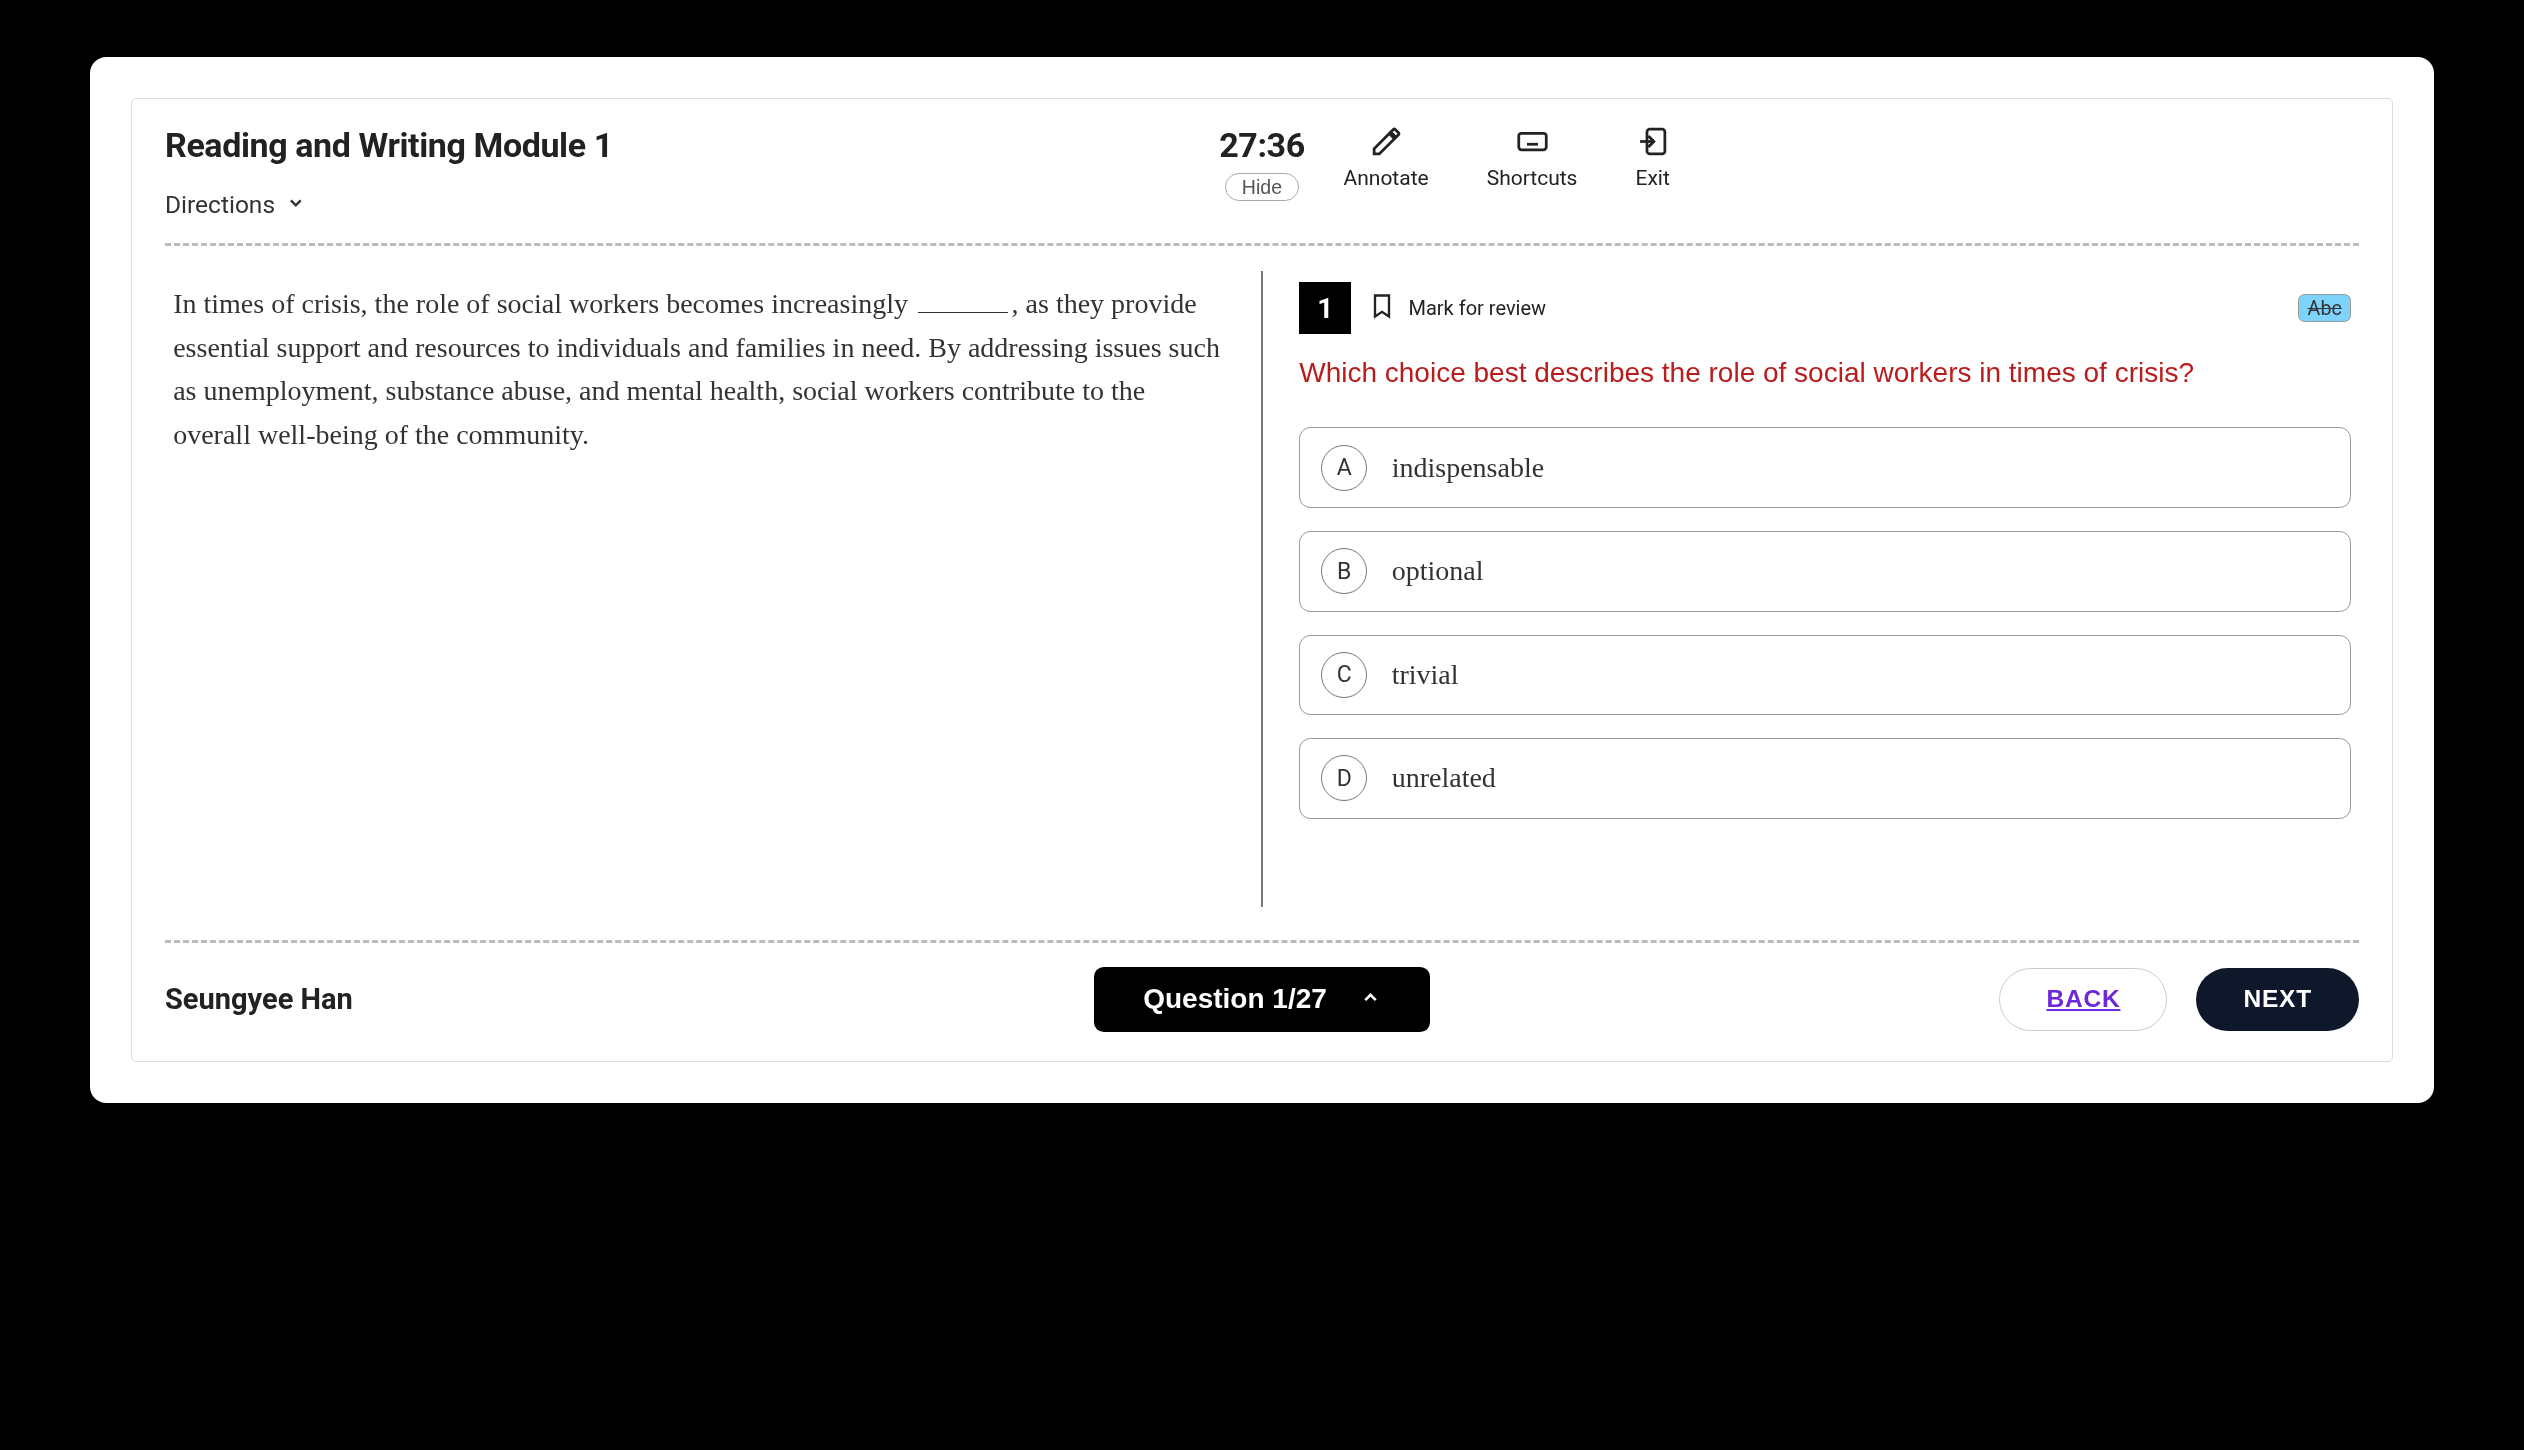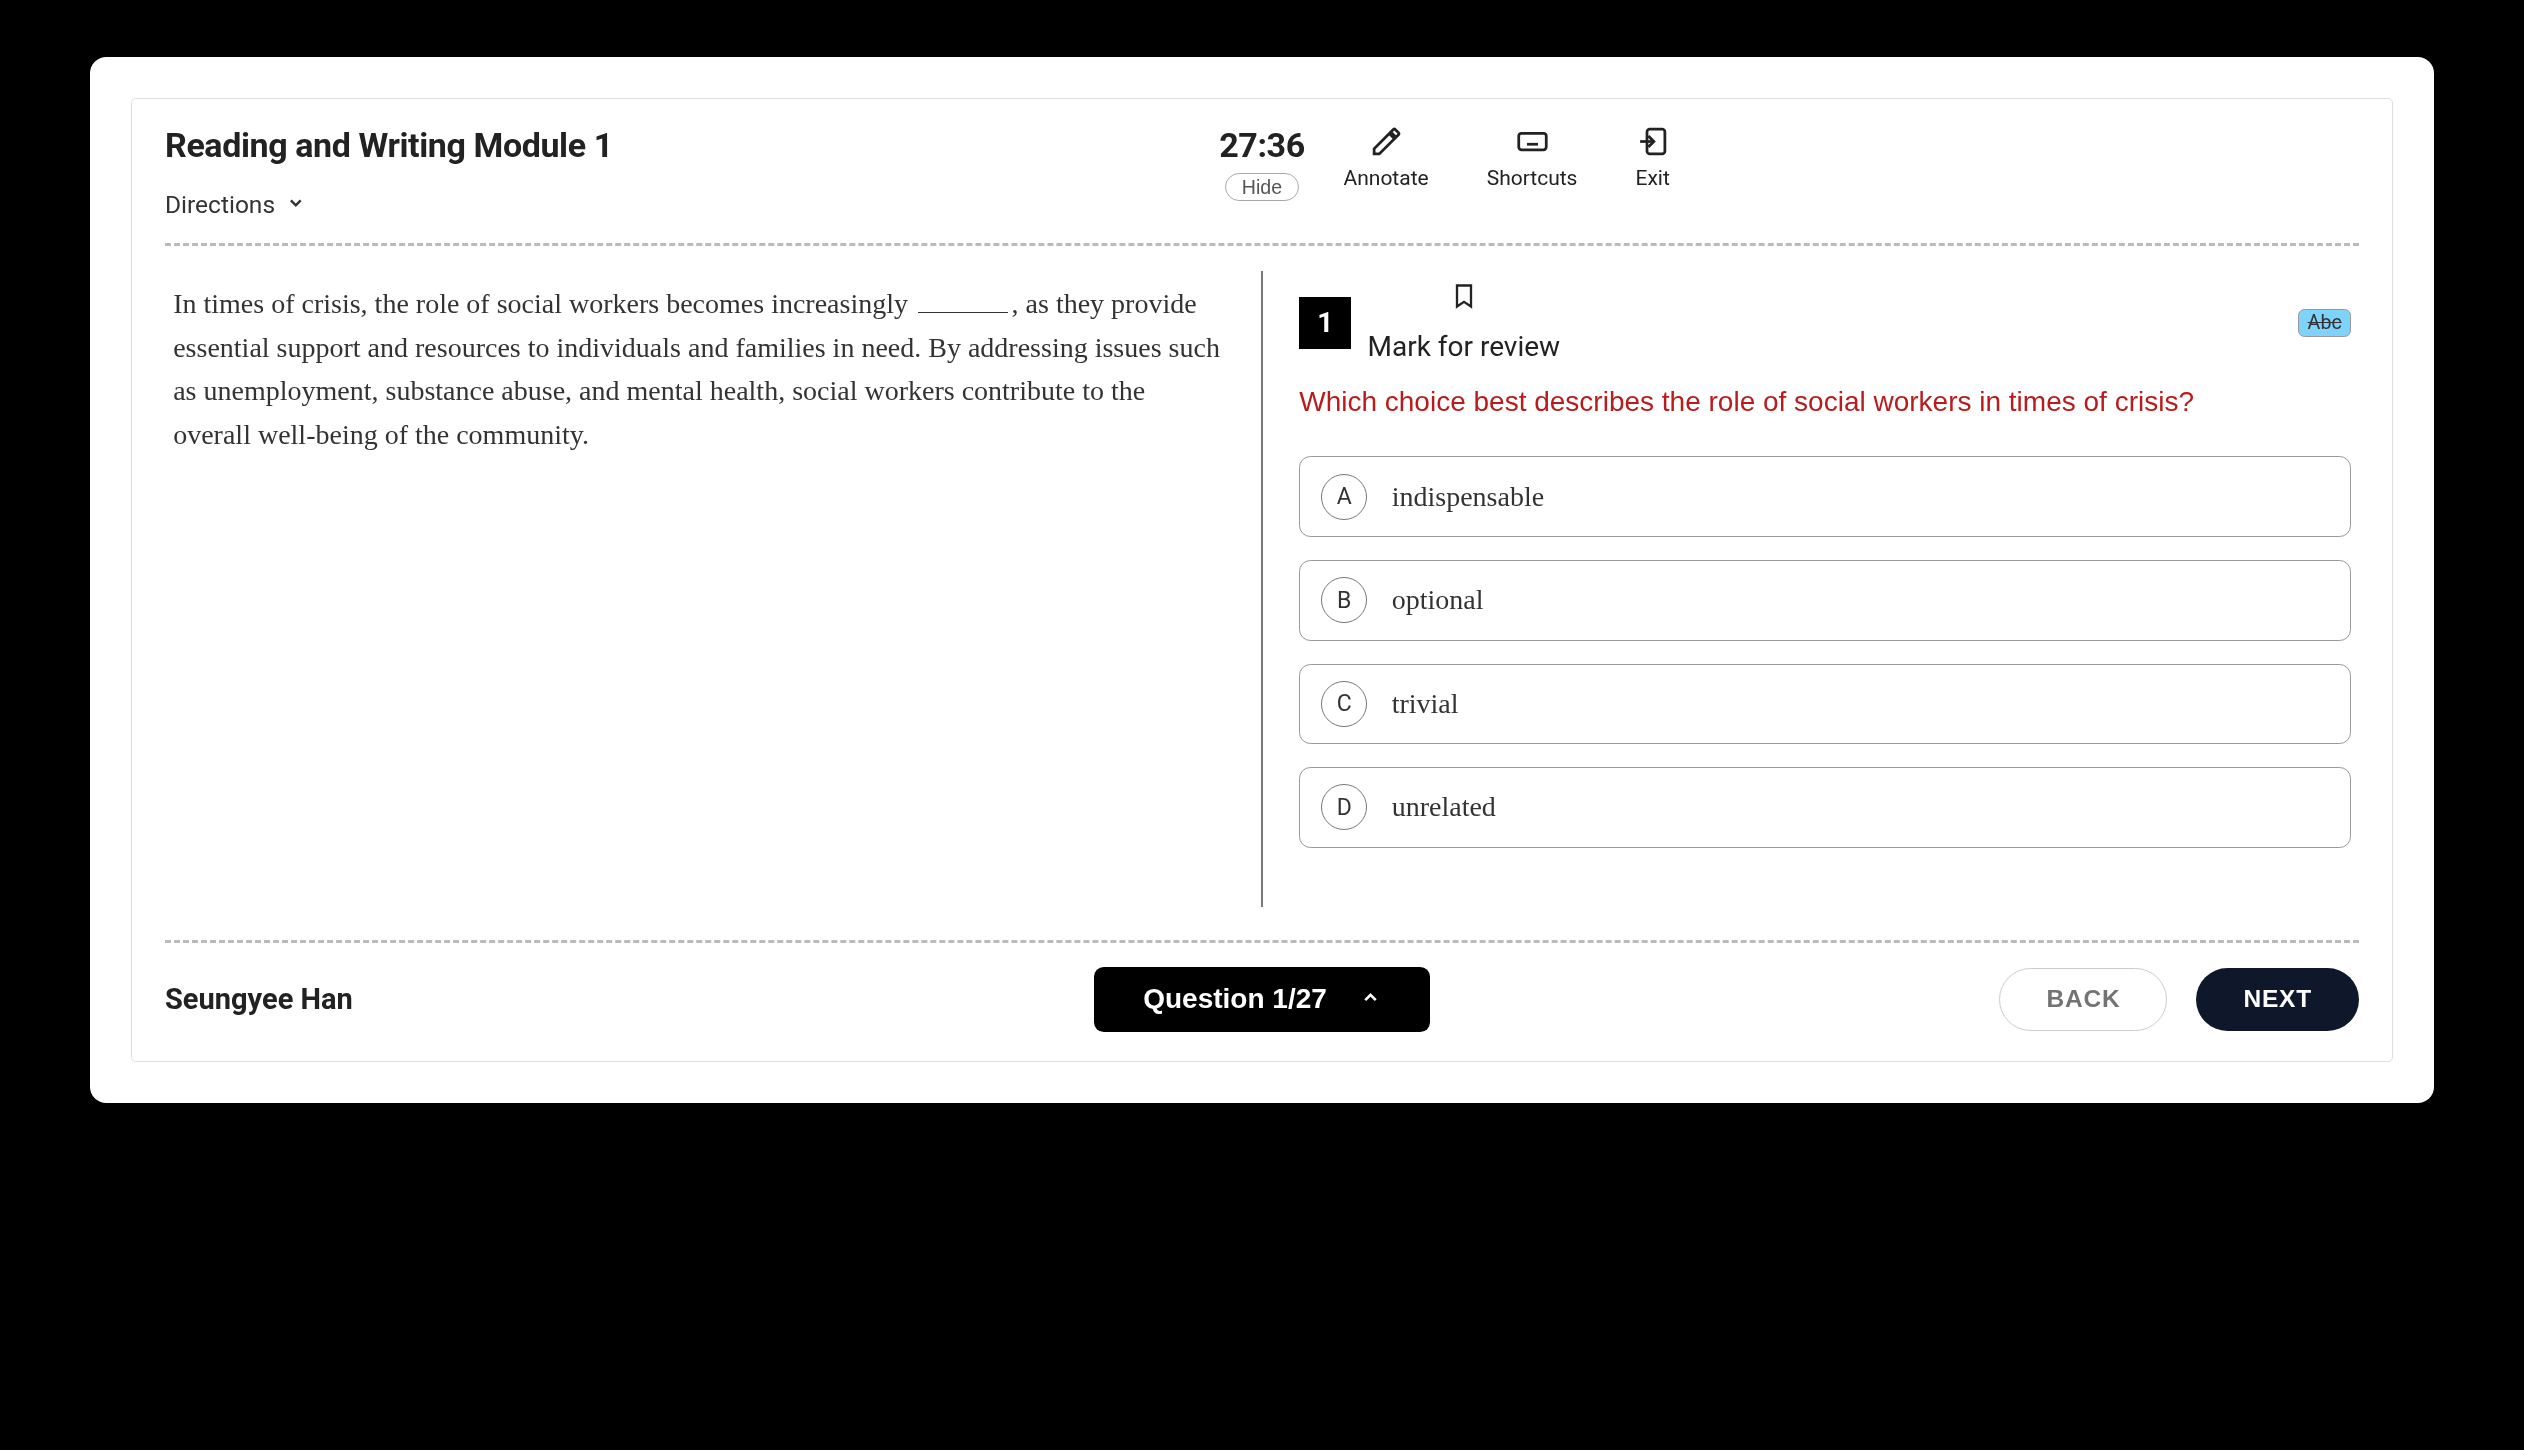--- a/index.html
+++ b/index.html
@@ -138,23 +138,22 @@
     align-items: center;
     justify-content: center;
     font-size: 28px;
     font-weight: 700;
   }
   .mark-review {
     display: flex;
     align-items: center;
     gap: 13px;
     cursor: pointer;
-    font-size: 28px;
-    color: #222;
-    flex-direction: column;
+    font-size: 20px;
+    color: #222;
   }
   .abc-chip {
     margin-left: auto;
     background: #7dd3fc;
     border: 1.6px solid #999;
     border-radius: 6.5px;
     padding: 1.6px 8.2px;
     font-size: 19.6px;
     cursor: pointer;
     text-decoration: line-through;
@@ -234,21 +233,22 @@
     padding: 16.3px 46px;
     font-size: 24.5px;
     font-weight: 700;
     cursor: pointer;
     border: 1.6px solid transparent;
     letter-spacing: 0.8px;
   }
   .back-btn {
     background: #fff;
     border-color: #ccc;
-    color: #737373;
+    color: #6d28d9;
+    text-decoration: underline;
   }
   .next-btn {
     background: #0f172a;
     color: #fff;
   }
   .cursor {
     position: fixed;
     pointer-events: none;
   }
 </style>

